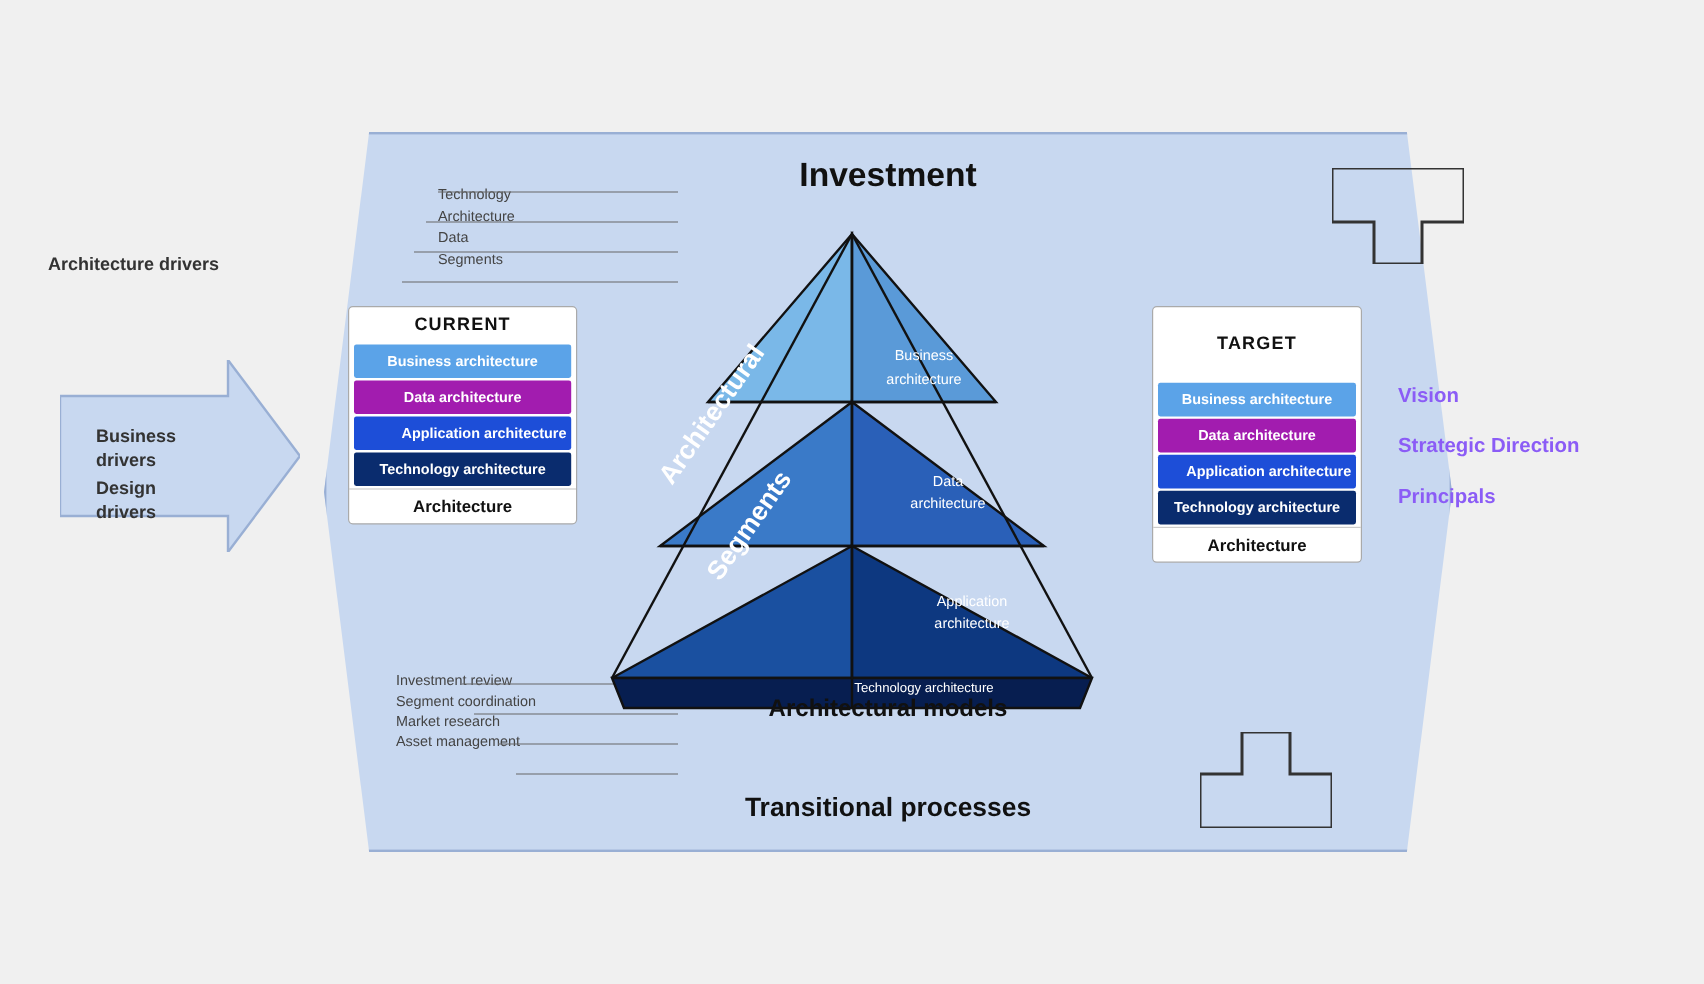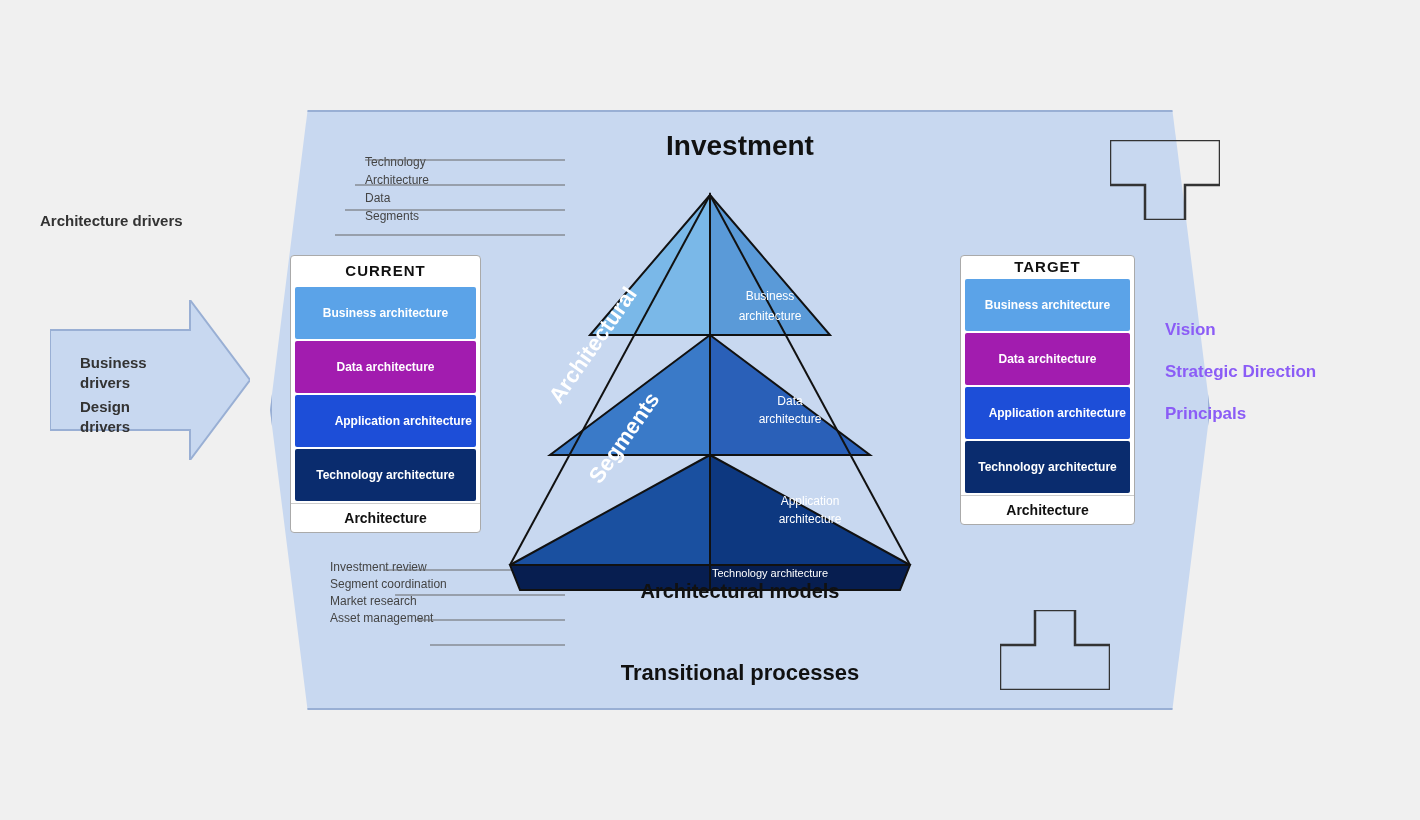--- a/index.html
+++ b/index.html
@@ -110,21 +110,21 @@
     .current-title {
       text-align: center;
       font-weight: bold;
       font-size: 15px;
       padding: 6px 4px;
       color: #111;
       letter-spacing: 1px;
     }
 
     .arch-row {
-      padding: 19px 4px;
+      padding: 7px 4px;
       text-align: center;
       font-size: 12px;
       font-weight: 600;
       color: white;
       margin: 2px 4px;
       border-radius: 2px;
     }
 
     .row-business { background: #5ba3e8; }
     .row-data { background: #a21caf; }
@@ -148,21 +148,21 @@
       width: 175px;
       background: white;
       border: 1.5px solid #aaa;
       border-radius: 4px;
     }
 
     .target-title {
       text-align: center;
       font-weight: bold;
       font-size: 15px;
-      padding: 2px 4px;
+      padding: 22px 4px;
       color: #111;
       letter-spacing: 1px;
     }
 
     
     .pyramid-container {
       position: absolute;
       left: 460px;
       top: 175px;
       width: 500px;

